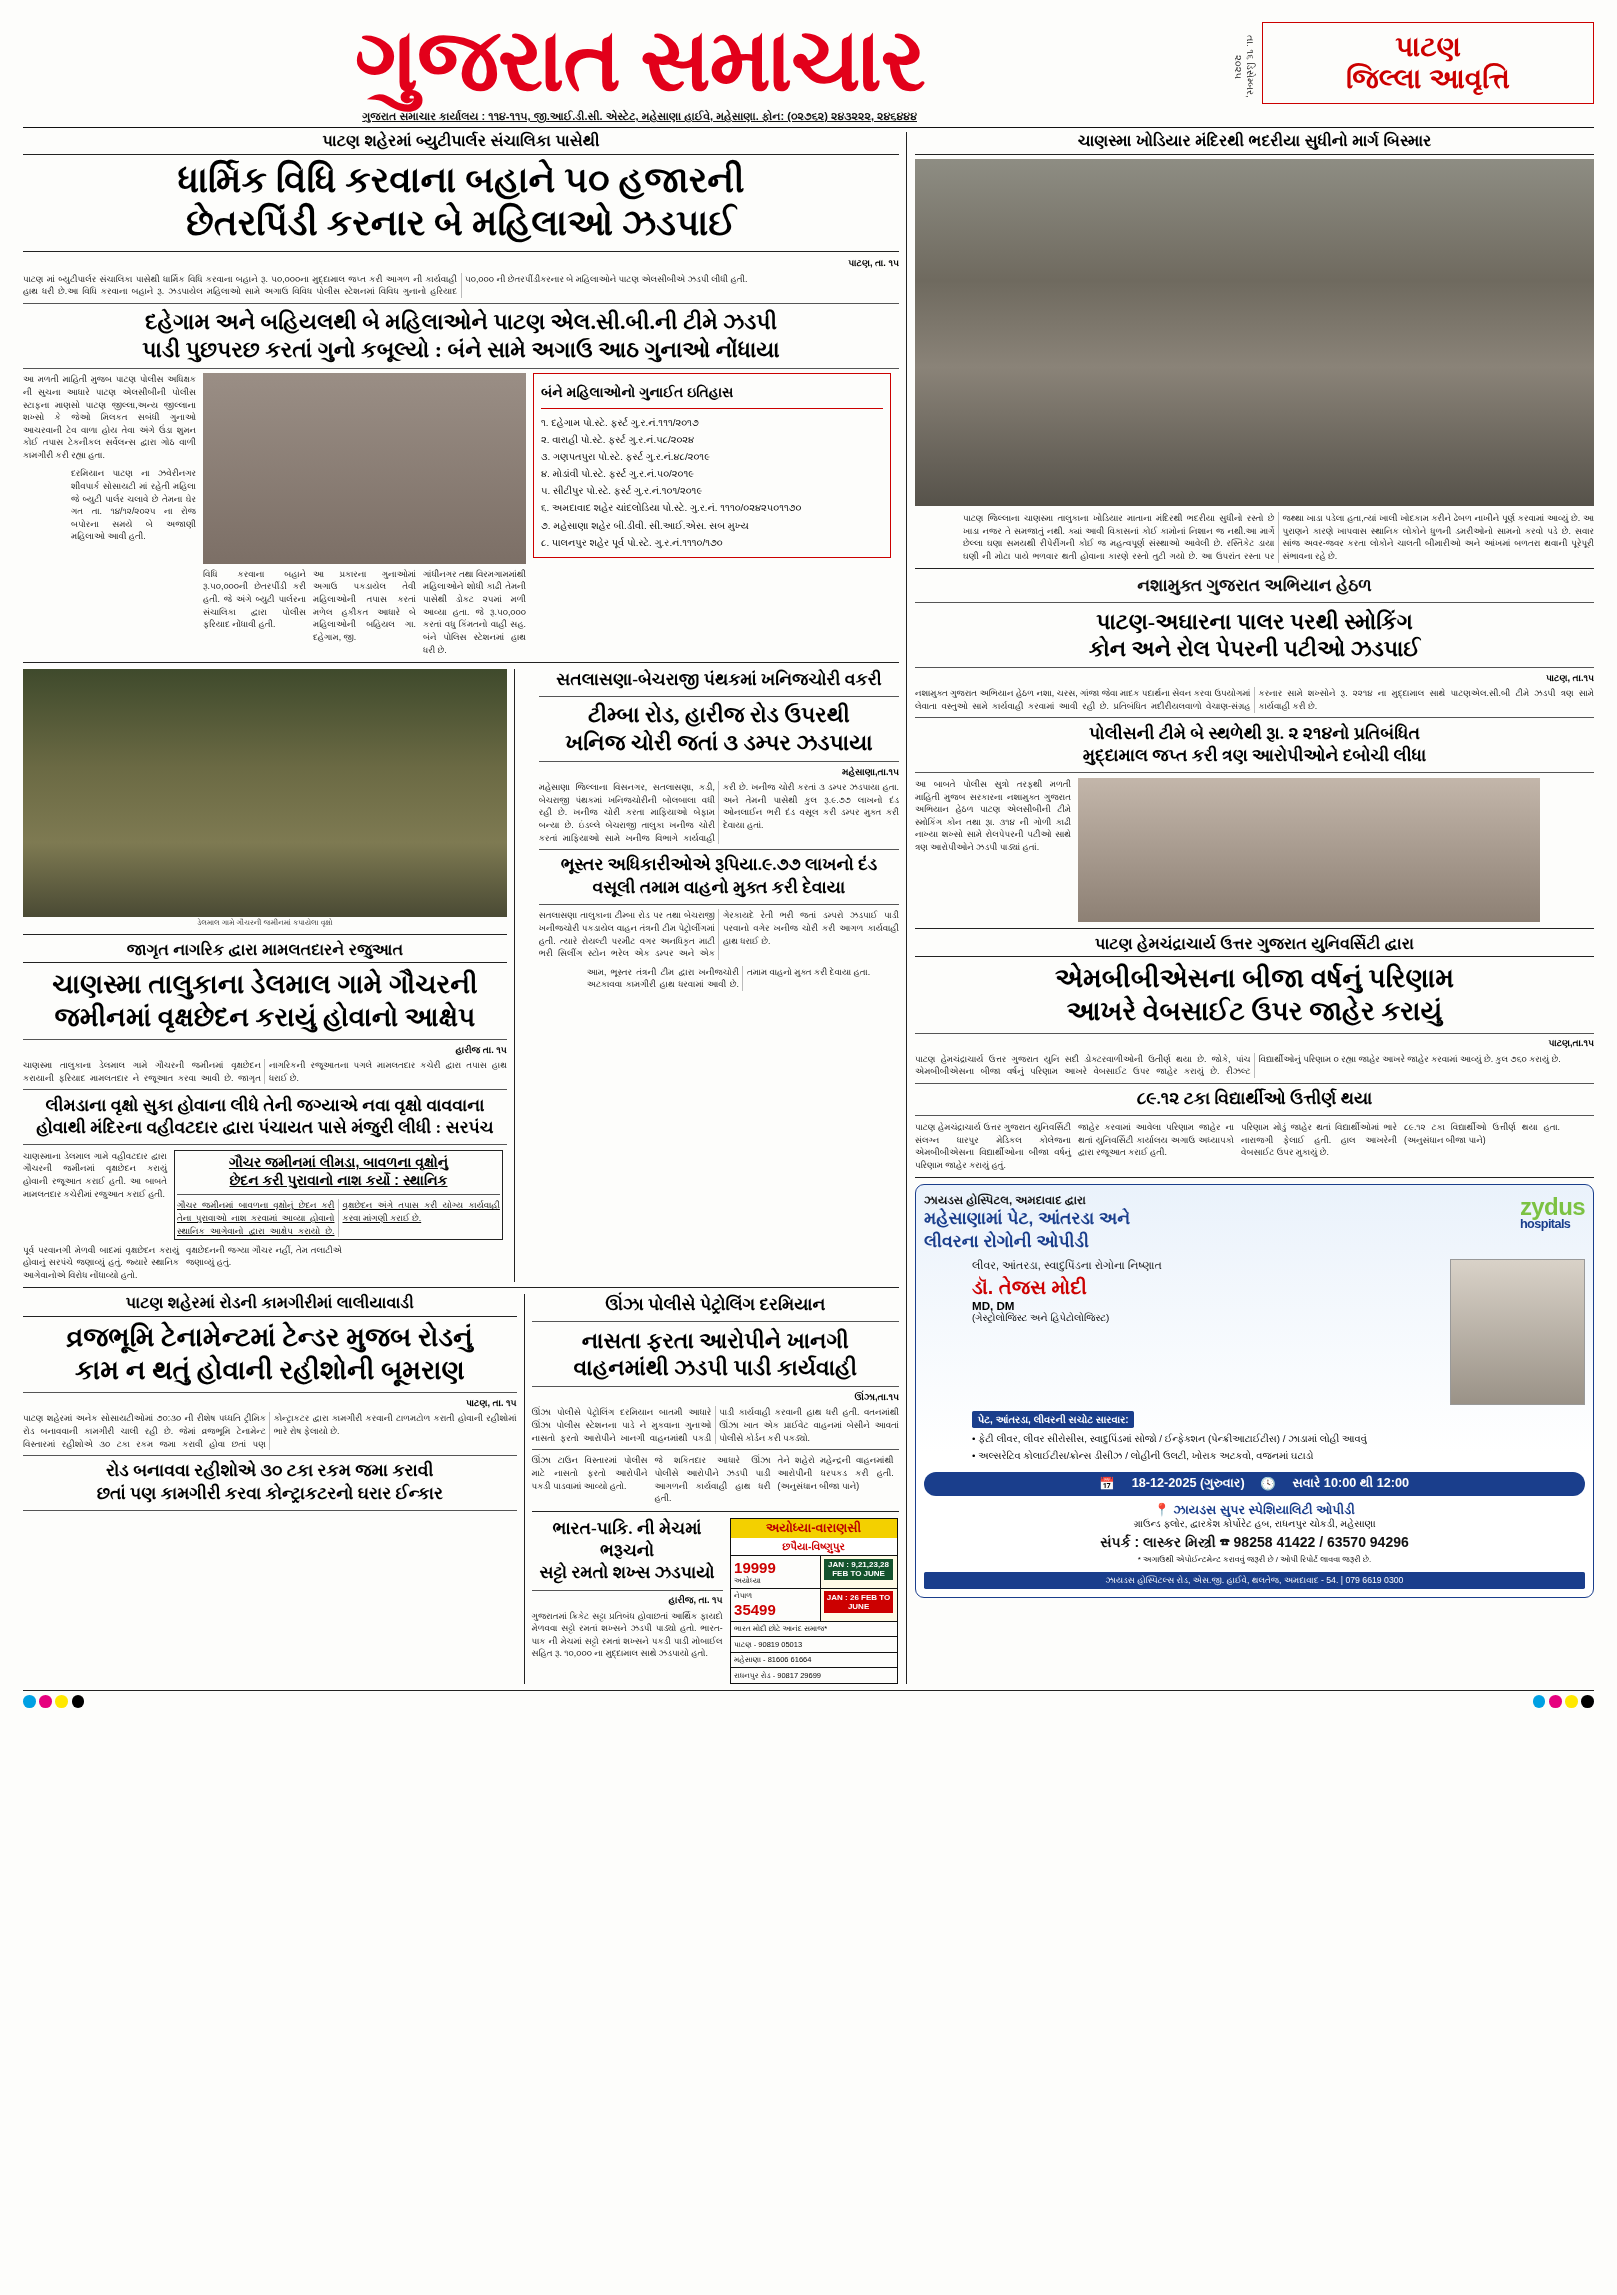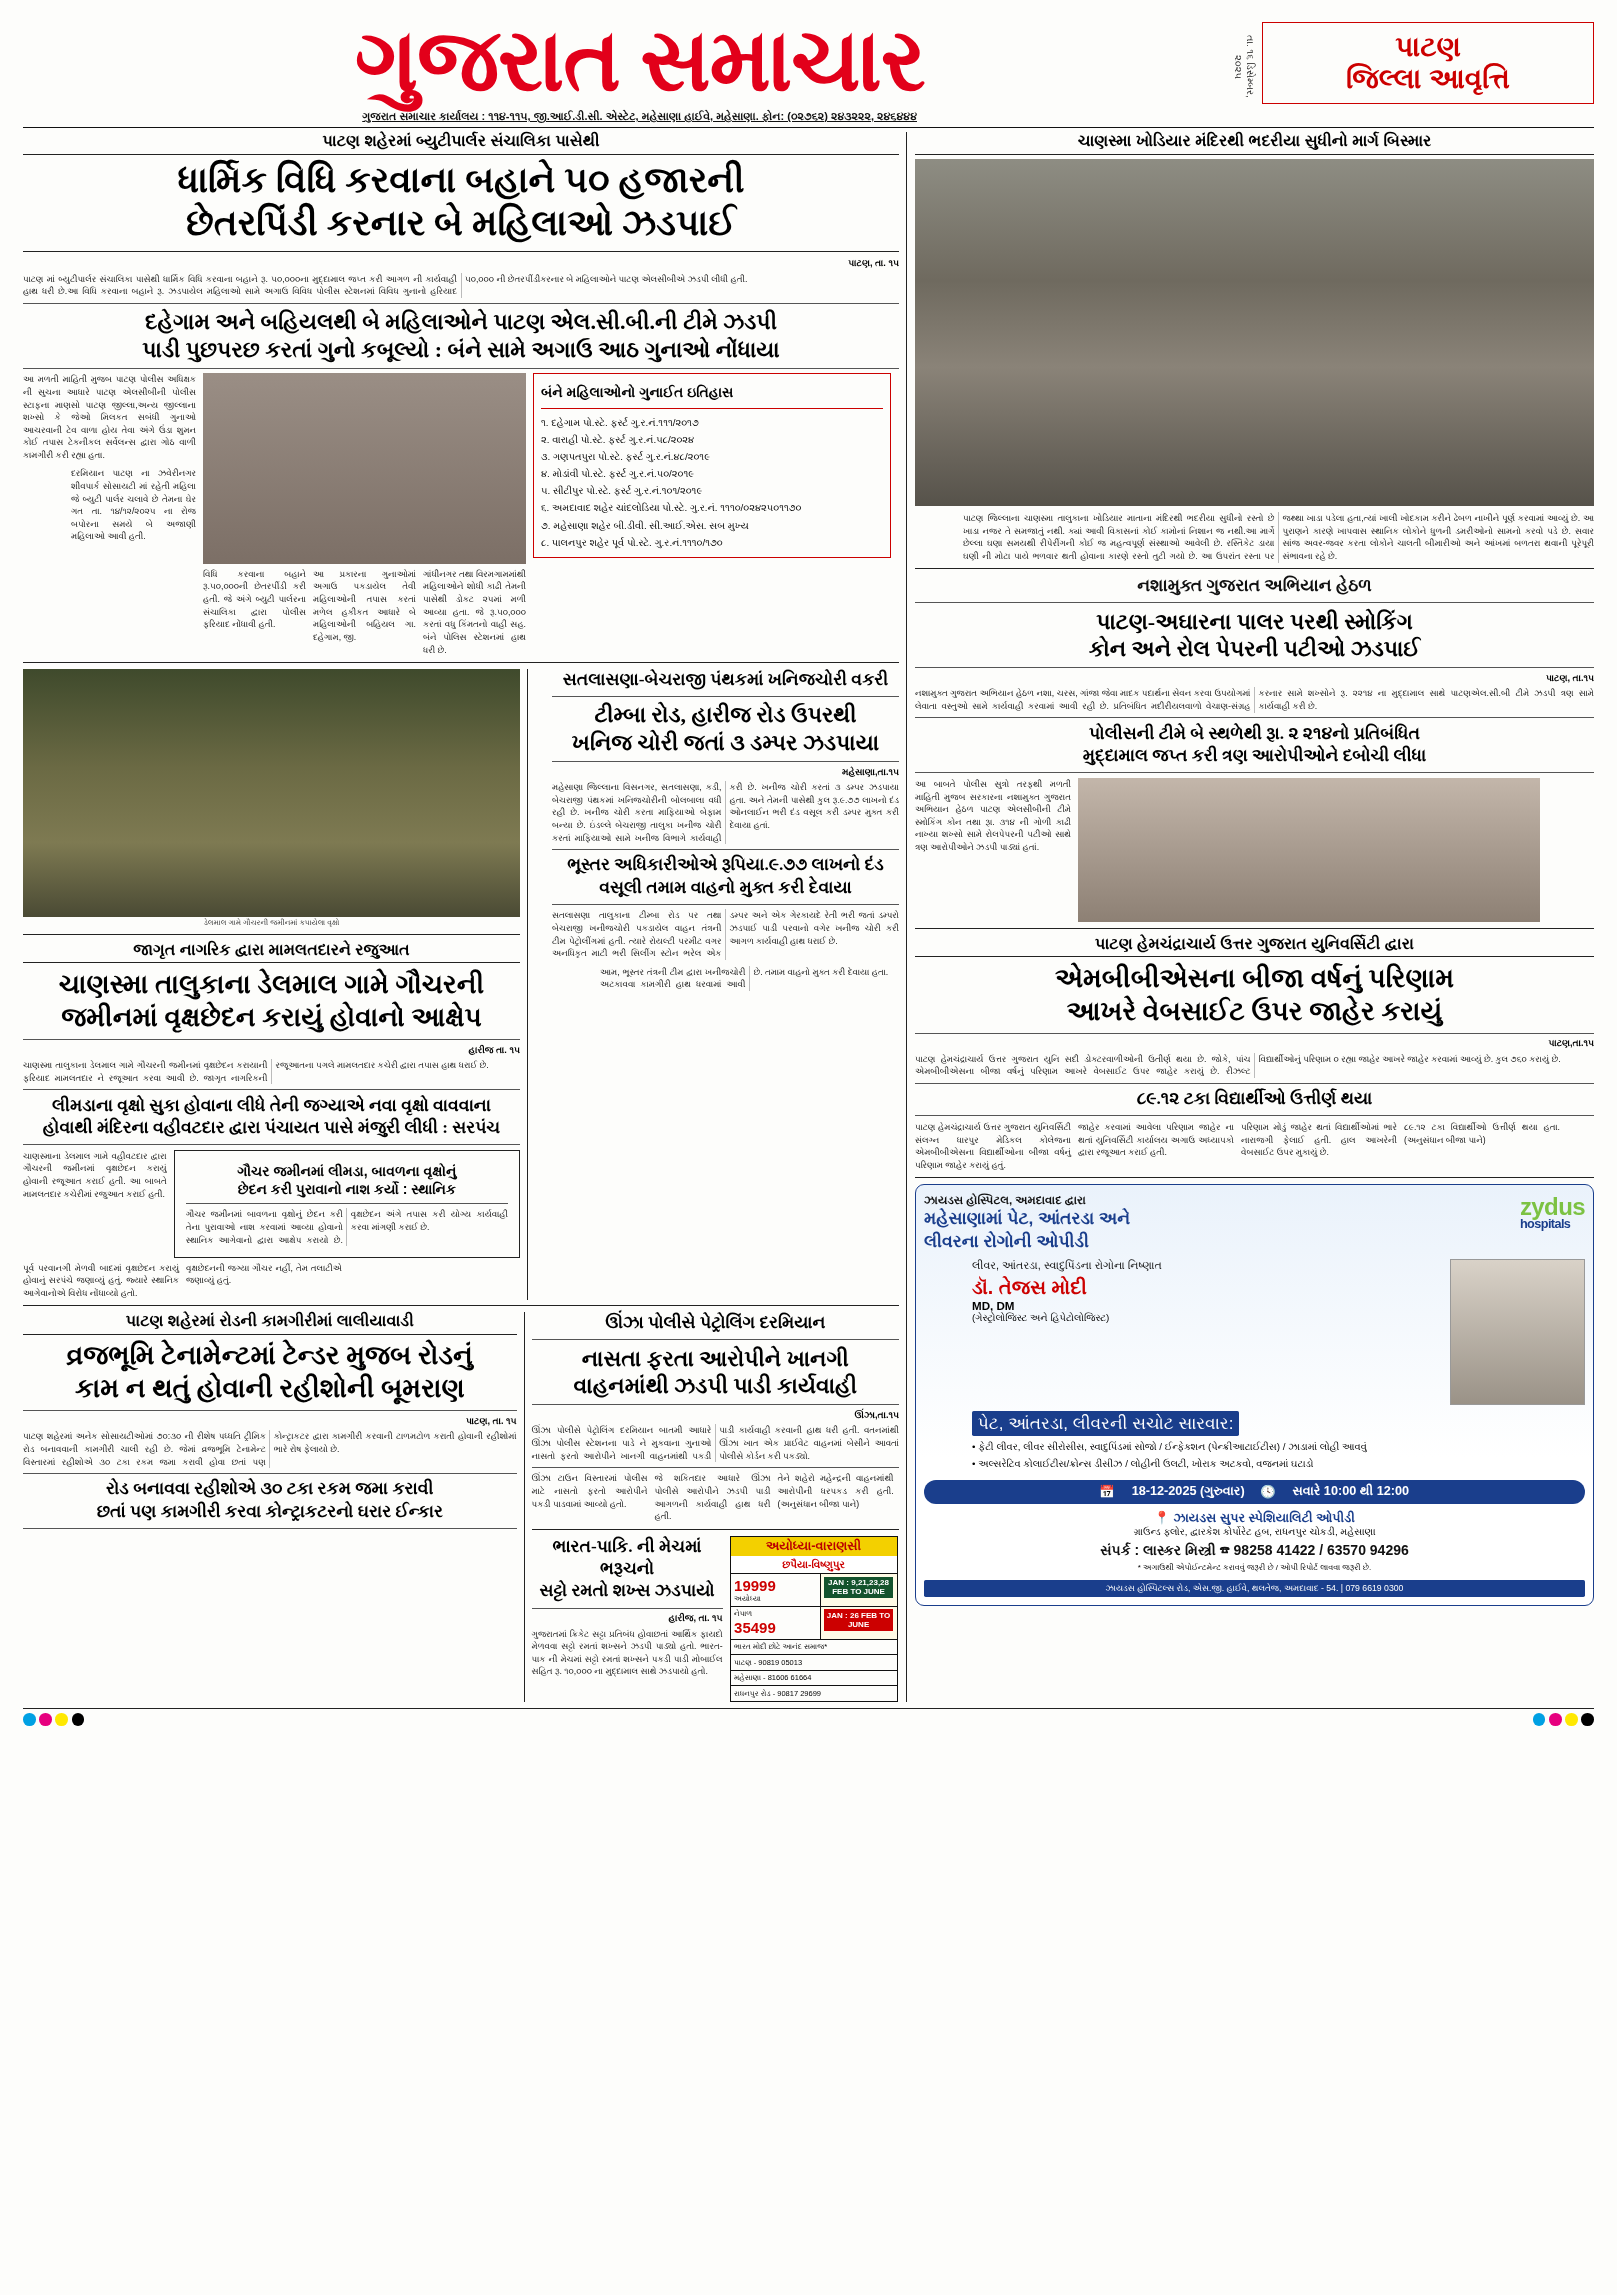--- a/index.html
+++ b/index.html
@@ -32,36 +32,36 @@
   .rule-thin{border-top:0.6px solid #555;margin:4.6px 0;}
   .body-text{font-size:8.7px;line-height:1.45;text-align:justify;color:#111;}
   .dateline{font-weight:bold;text-align:right;font-size:9.2px;}
   .c2{column-count:2;column-gap:8px;column-rule:0.6px solid #bbb;}
   .photo{background:#6a625a;width:100%;display:block;position:relative;overflow:hidden;}
   .photo.road{background:linear-gradient(180deg,#8e8d83 0%,#6f6a5f 35%,#8a8378 60%,#56524a 100%);}
   .photo.field{background:linear-gradient(180deg,#3f4a2c 0%,#6b6a44 40%,#7e7a52 70%,#4a4a34 100%);}
   .photo.women{background:linear-gradient(180deg,#9a8e85 0%,#7c6f66 100%);}
   .photo.men{background:linear-gradient(180deg,#c3b6aa 0%,#8d8074 100%);}
   .photo.street{background:linear-gradient(180deg,#9b968c 0%,#6d685f 100%);}
-  .boxed{border:1.2px solid #222;padding:11px;}
+  .boxed{border:1.2px solid #222;padding:2px;text-decoration:underline;}
   .list-box{border:1.2px solid #c00;padding:5.8px 7px;font-size:9.8px;line-height:1.75;}
   .list-box .lb-title{text-align:left;font-weight:bold;font-size:14px;border-bottom:0.6px solid #c00;padding-bottom:3.5px;margin-bottom:4.6px;}
   .sub-head{font-size:14px;font-weight:bold;text-align:center;line-height:1.3;}
   .mt6{margin-top:3.5px;}.mt10{margin-top:5.8px;margin-left:48px;}
   .flexrow{display:flex;gap:7px;}
 
   
   .ad{border:1.7px solid #1a3e8c;border-radius:9px;background:linear-gradient(180deg,#eaf2fb 0%,#ffffff 65%);padding:8px;box-sizing:border-box;}
   .ad-top{display:flex;justify-content:space-between;align-items:flex-start;}
   .ad-head{color:#1a3e8c;font-weight:bold;font-size:17.3px;line-height:1.35;}
   .zy{color:#7cc243;font-weight:bold;font-size:24px;letter-spacing:-0.6px;}
   .zy small{color:#1a3e8c;font-size:12.7px;display:block;margin-top:-3.5px;font-weight:bold;}
   .doc-photo{width:133px;height:144px;background:linear-gradient(180deg,#d9d2c8 0%,#9a9287 100%);border:0.6px solid #999;}
   .ad-doc-name{font-size:19.6px;font-weight:bold;color:#c00;}
-  .ad-sec-title{background:#1a3e8c;color:#fff;font-weight:normal;font-size:17px;padding:2.3px 5.8px;display:inline-block;border-radius:1.7px;}
+  .ad-sec-title{background:#1a3e8c;color:#fff;font-weight:bold;font-size:10px;padding:2.3px 5.8px;display:inline-block;border-radius:1.7px;}
   .ad-li{font-size:9.8px;line-height:1.7;}
   .ad-bar{background:#1a3e8c;color:#fff;border-radius:17.3px;padding:4.6px 10.4px;font-size:12.7px;font-weight:bold;display:flex;justify-content:center;gap:16px;align-items:center;margin-top:7px;}
   .ad-addr{font-size:12.7px;font-weight:bold;color:#1a3e8c;text-align:center;margin-top:5.8px;}
   .ad-phone{font-size:14px;font-weight:bold;color:#111;text-align:center;margin-top:4.6px;}
   .ad-foot{background:#1a3e8c;color:#fff;font-size:8.7px;text-align:center;padding:2.9px;margin-top:7px;border-radius:1.7px;}
 
   
   .yad{border:1.2px solid #111;width:100%;box-sizing:border-box;font-size:7.5px;}
   .yad .y-h{background:#f3d000;color:#b00;font-weight:bold;text-align:center;font-size:12.7px;padding:2.3px;line-height:1.2;}
   .yad .y-row{display:flex;border-top:0.6px solid #111;}

